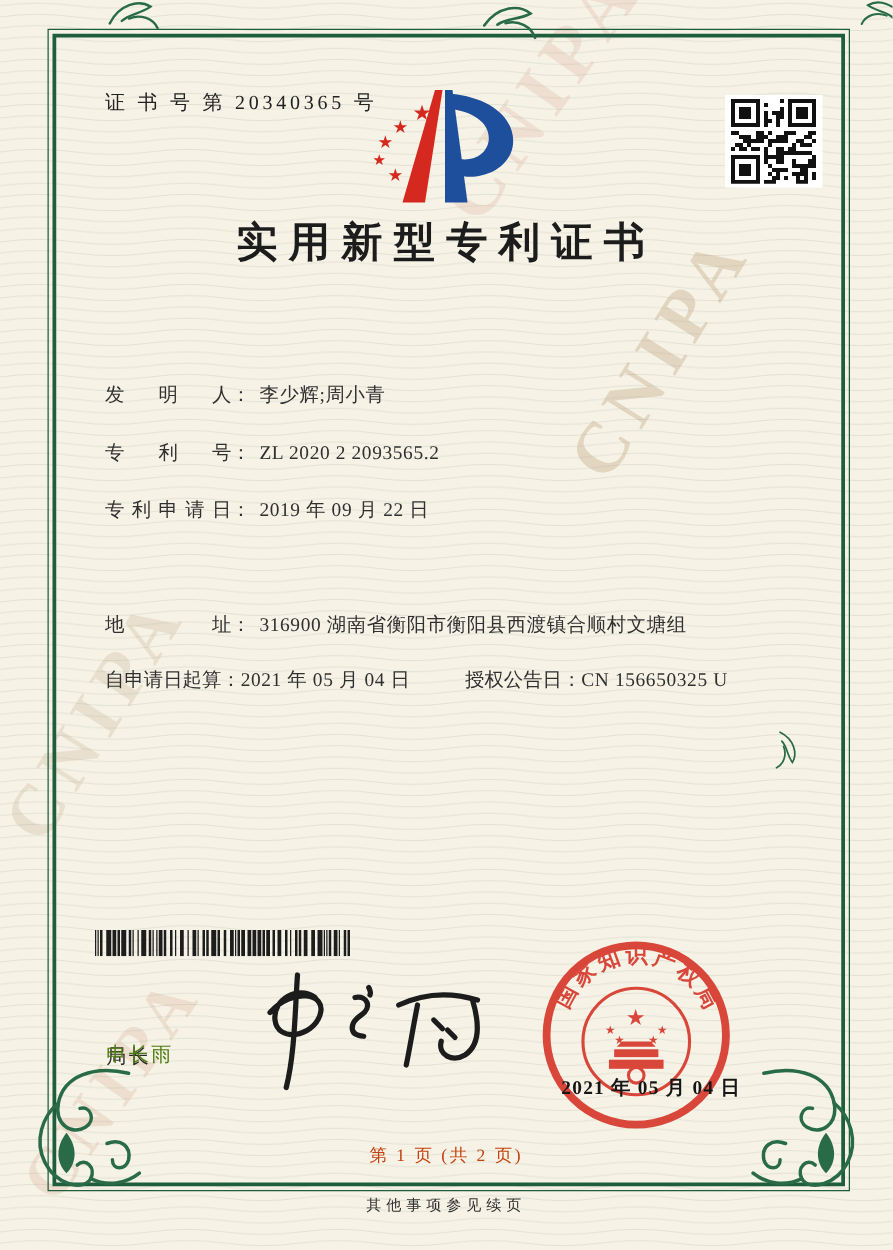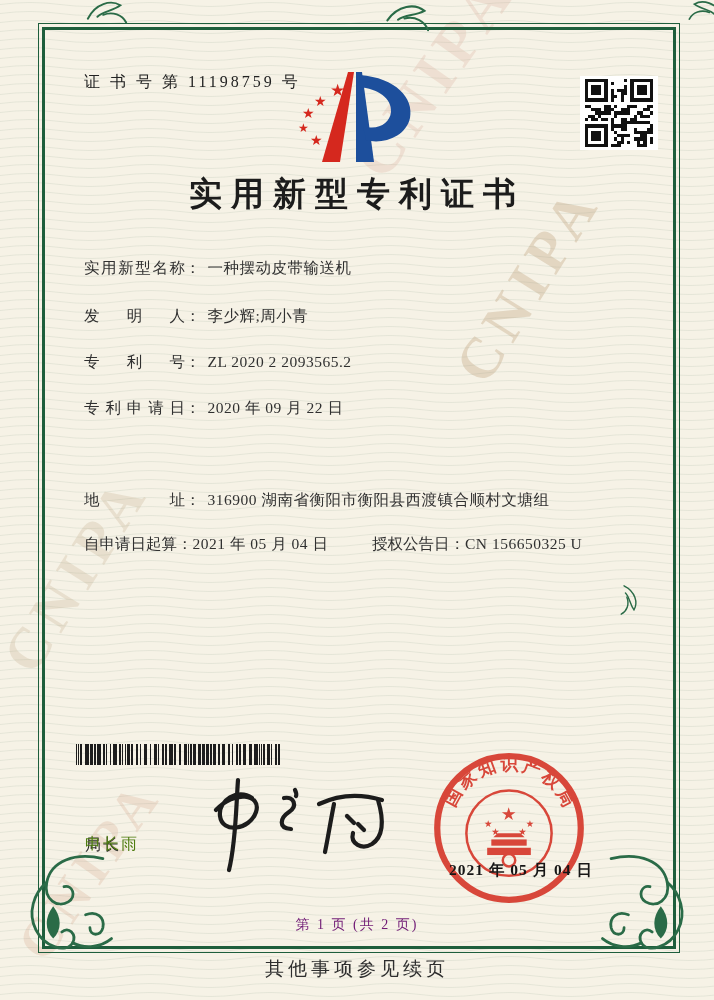--- a/index.html
+++ b/index.html
@@ -37,23 +37,23 @@
   .barcode{position:absolute;left:76px;top:744px;width:210px;height:21px;}
   .off-title{position:absolute;left:85px;top:800px;font-size:16px;letter-spacing:2px;
              font-family:"Liberation Sans","DejaVu Sans",sans-serif;color:#2a2a2a;margin-top:35px;}
   .off-name{position:absolute;left:85px;top:834px;font-size:16px;letter-spacing:2px;
             font-family:Liberation Serif, serif;color:#4d7c0f;}
   .sig{position:absolute;left:182px;top:772px;width:218px;height:106px;}
   .seal{position:absolute;left:431px;top:750px;width:156px;height:156px;opacity:.92;}
   .seal-date{position:absolute;left:449px;top:860px;font-size:15.5px;font-weight:bold;
              color:#161616;letter-spacing:1px;z-index:5;white-space:nowrap;}
   .page-info{position:absolute;left:0;right:0;top:916px;text-align:center;
-             font-size:14px;letter-spacing:2px;color:#701a75;}
+             font-size:14px;letter-spacing:2px;color:#c2410c;}
   .foot-note{position:absolute;left:0;right:0;top:956px;text-align:center;
-             font-size:19px;letter-spacing:4px;color:#2e2e2e;z-index:4;}
+             font-size:12px;letter-spacing:4px;color:#2e2e2e;z-index:4;}
 </style>
 </head>
 <body>
 
 <svg class="guilloche" width="714" height="1000">
   <defs>
     <pattern id="waves" width="120" height="9" patternUnits="userSpaceOnUse">
       <path d="M0,4.5 Q30,0.5 60,4.5 T120,4.5" fill="none" stroke="rgba(145,165,145,.45)" stroke-width="0.7"></path>
     </pattern>
     <g id="flourish" fill="none" stroke="#2a6b47" stroke-width="2.6" stroke-linecap="round">
@@ -92,21 +92,21 @@
   </svg>
 <svg class="deco" style="left:686px;top:-4px;transform:scaleX(-1)" width="40" height="28" viewBox="0 0 48 30">
     <use href="#sprig"></use>
   </svg>
 <svg class="deco" style="left:612px;top:588px;transform:rotate(90deg)" width="34" height="24" viewBox="0 0 48 30">
     <use href="#sprig"></use>
   </svg>
 
 <div class="content">
 
-  <div class="cert-no">证 书 号 第 11198759 号</div>
+  <div class="cert-no">证 书 号 第 20340365 号</div>
 
   <svg class="logo" viewBox="0 0 140 102">
     <polygon points="62,4 68,4 54,94 36,94" fill="#d5281e"></polygon>
     <polygon points="70,4 76,4 88,94 70,94" fill="#1d4f9c"></polygon>
     <path d="M74,7 C110,10 128,30 124,50 C120,69 96,77 80,72 L77,58 C92,63 104,55 105,44 C106,30 92,21 73,19 Z" fill="#1d4f9c"></path>
     <text x="44" y="28" font-size="17" fill="#d5281e">★</text>
     <text x="28" y="38" font-size="14" fill="#d5281e">★</text>
     <text x="16" y="50" font-size="14" fill="#d5281e">★</text>
     <text x="12" y="64" font-size="12" fill="#d5281e">★</text>
     <text x="24" y="77" font-size="14" fill="#d5281e">★</text>
@@ -242,31 +242,28 @@
         <rect x="15" y="1" width="5" height="5" fill="#fff"></rect>
         <rect x="16" y="2" width="3" height="3" fill="#111"></rect>
         <rect x="0" y="14" width="7" height="7" fill="#111"></rect>
         <rect x="1" y="15" width="5" height="5" fill="#fff"></rect>
         <rect x="2" y="16" width="3" height="3" fill="#111"></rect>
       </svg>
   </div>
 
   <h1 class="title">实用新型专利证书</h1>
 
-  <div class="field" style="top:258px">
-    <span class="flabel">实用新型名称</span><span class="fcolon">：</span><span class="fvalue">一种摆动皮带输送机</span>
-  </div>
   <div class="field" style="top:306px">
     <span class="flabel">发 明 人</span><span class="fcolon">：</span><span class="fvalue">李少辉;周小青</span>
   </div>
   <div class="field" style="top:352px">
     <span class="flabel">专 利 号</span><span class="fcolon">：</span><span class="fvalue">ZL 2020 2 2093565.2</span>
   </div>
   <div class="field" style="top:398px">
-    <span class="flabel">专利申请日</span><span class="fcolon">：</span><span class="fvalue">2020 年 09 月 22 日</span>
+    <span class="flabel">专利申请日</span><span class="fcolon">：</span><span class="fvalue">2019 年 09 月 22 日</span>
   </div>
   <div class="field" style="top:490px">
     <span class="flabel">地 址</span><span class="fcolon">：</span><span class="fvalue">316900 湖南省衡阳市衡阳县西渡镇合顺村文塘组</span>
   </div>
 
   <div class="field" style="top:534px">
     <span>自申请日起算</span><span>：</span><span class="fvalue">2021 年 05 月 04 日</span>
     <span class="pair2">
       <span>授权公告日</span><span>：</span><span class="fvalue">CN 156650325 U</span>
     </span>

